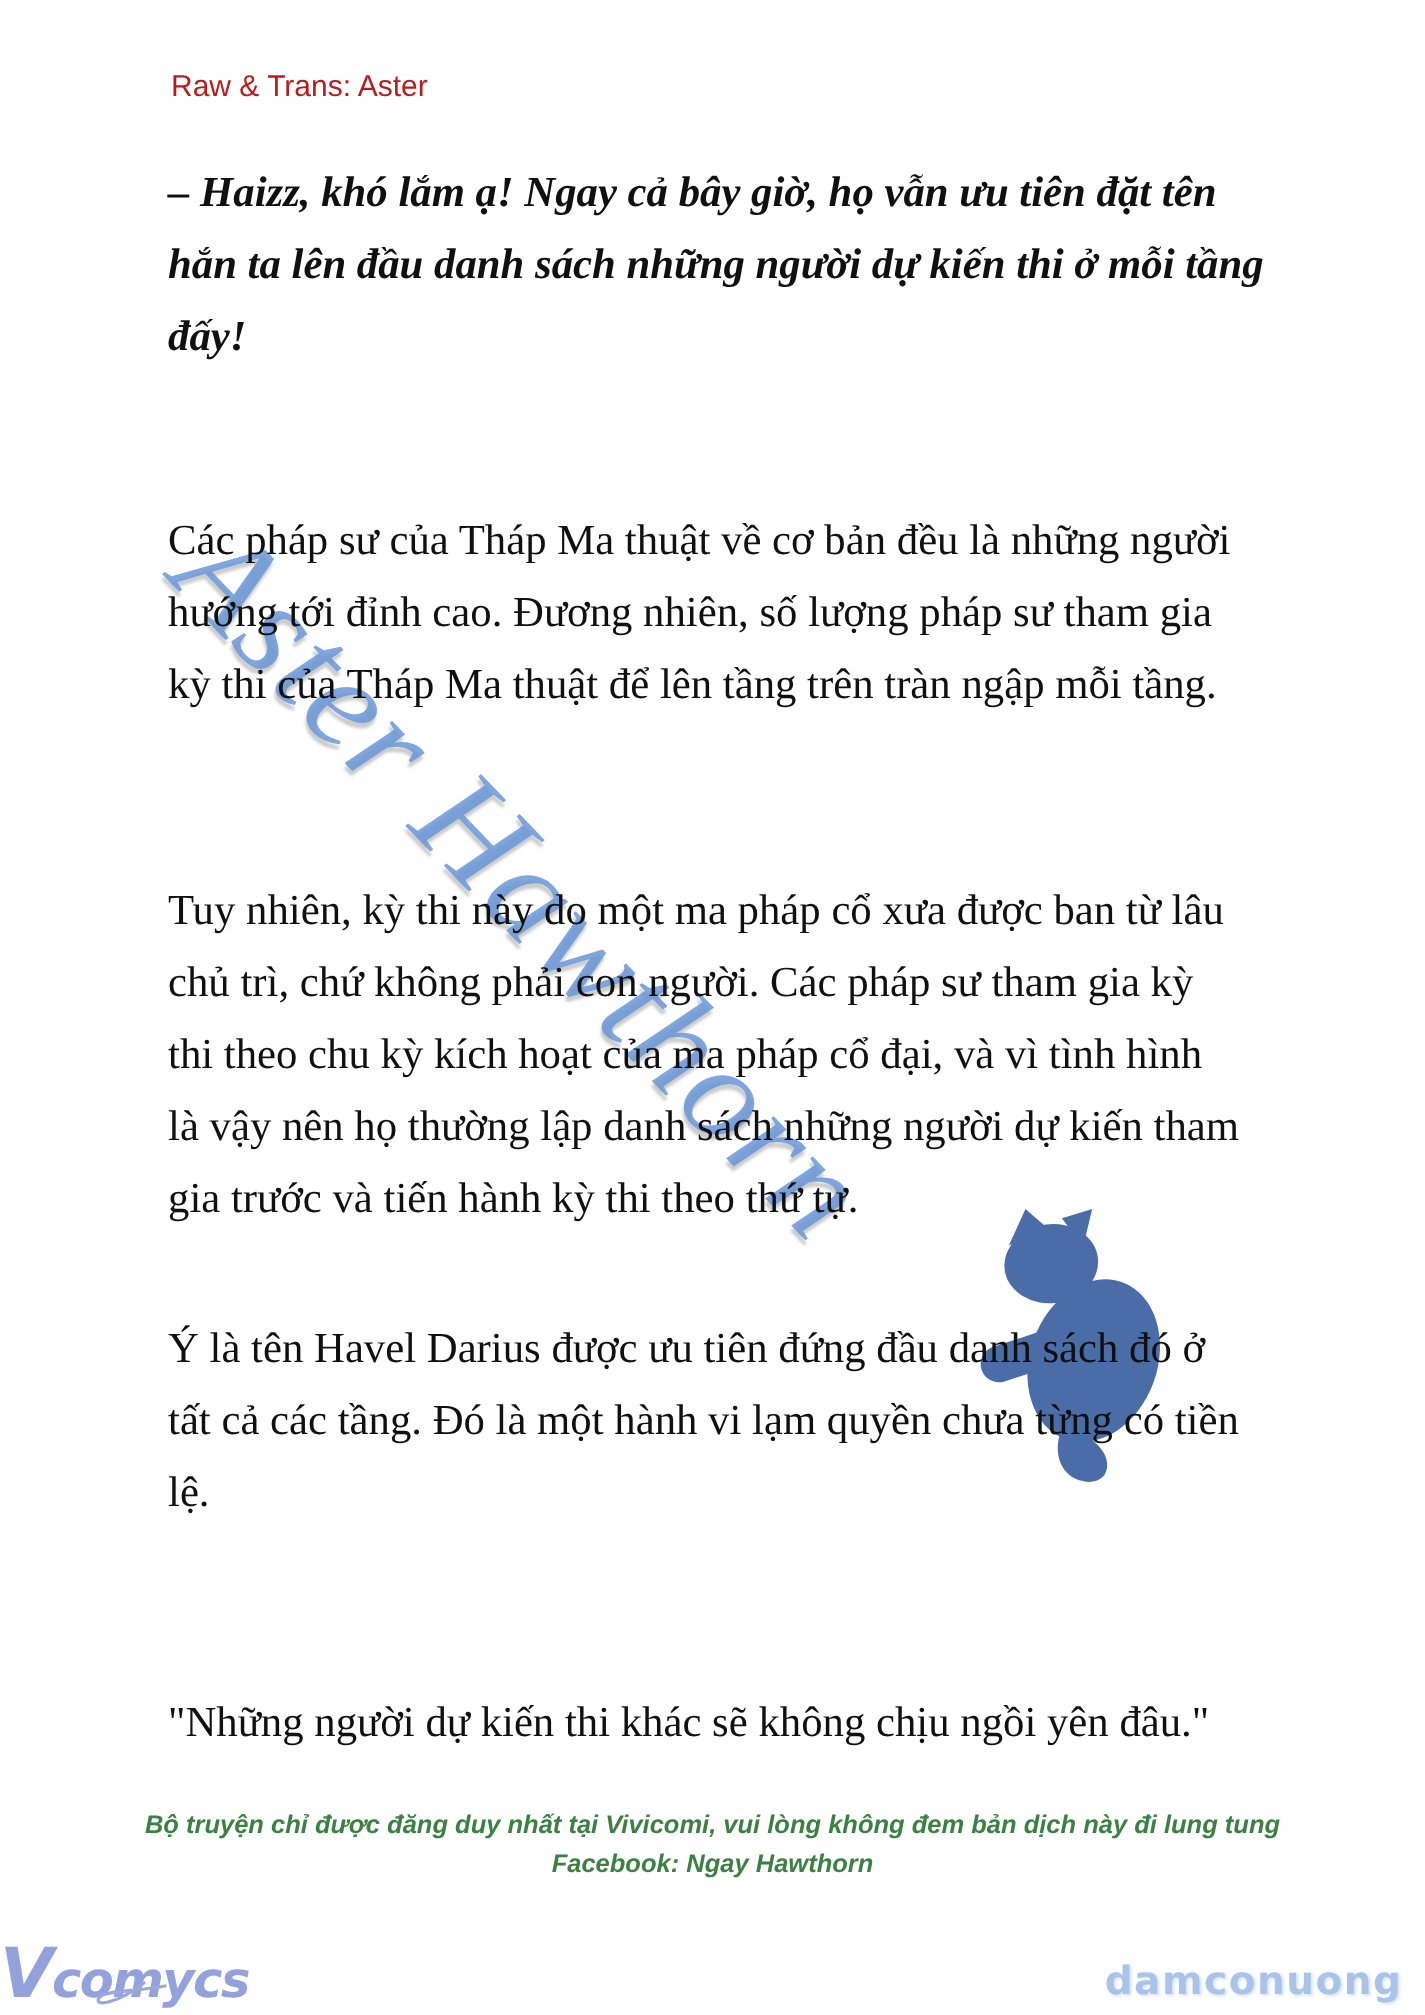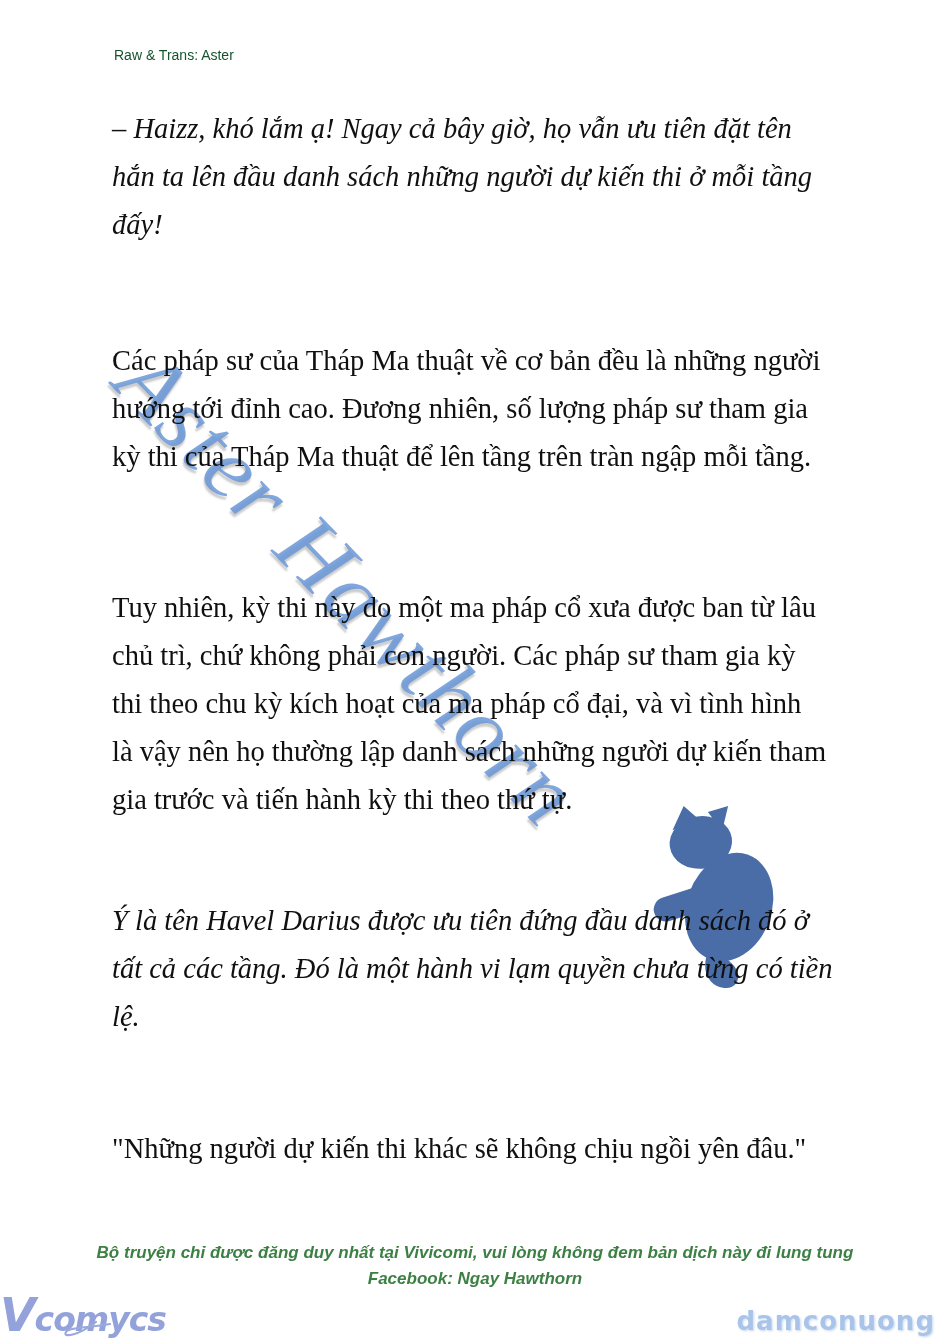--- a/index.html
+++ b/index.html
@@ -7,21 +7,21 @@
     position:relative;
     width:950px;height:1343px;
     background:#ffffff;
     overflow:hidden;
     font-family:"Liberation Serif", serif;
   }
   
   .credit{
     position:absolute;left:114px;top:47px;
     font-family:"Liberation Sans", sans-serif;
-    font-size:14px;color:#14532d;
+    font-size:20px;color:#b91c1c;
     white-space:pre;
   }
   
   .watermark{
     position:absolute;left:172px;top:328px;
     font-family:"Liberation Serif", serif;
     font-style:italic;
     font-size:92px;
     color:rgba(106,150,216,0.85);
     text-shadow:2px 3px 2px rgba(125,125,125,0.40);
@@ -37,36 +37,35 @@
     z-index:1;
   }
   
   .para{
     position:absolute;left:112px;
     font-size:28.5px;line-height:48px;
     color:#101010;
     white-space:pre;
     z-index:2;
   }
-  .para.italic{font-style:italic;}
+  .para.italic{font-style:italic;font-weight:bold;}
   .p1{top:105px;}
   .p2{top:337px;}
   .p3{top:584px;}
-  .p4{top:897px;font-style:italic;}
+  .p4{top:876px;}
   .p5{top:1125px;}
   
   .notice{
     position:absolute;left:0;top:1204px;width:950px;
     text-align:center;
     font-family:"Liberation Sans", sans-serif;
     font-style:italic;font-weight:bold;
     font-size:17px;line-height:26px;
     color:#3c8044;
     z-index:2;
-    margin-top:36px;
   }
   .notice .line{white-space:pre;}
   
   .logo-left{
     position:absolute;left:0;top:1288px;
     font-family:"DejaVu Sans", sans-serif;
     font-style:italic;font-weight:bold;
     font-size:33px;letter-spacing:-1px;
     color:#93a2da;
     z-index:2;

